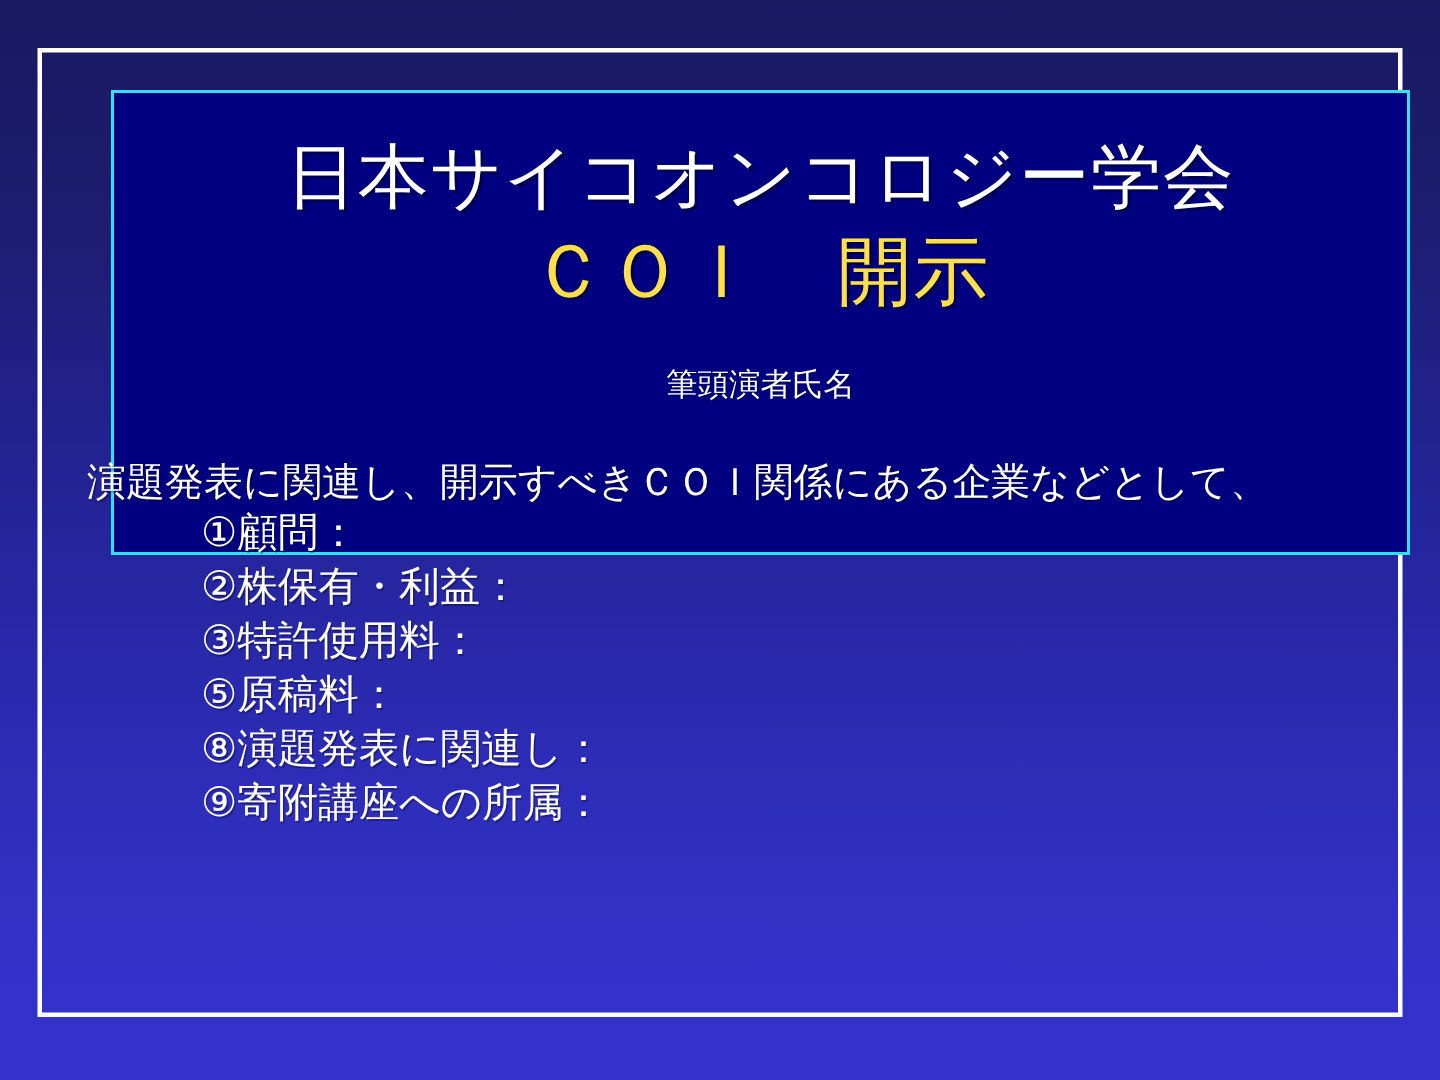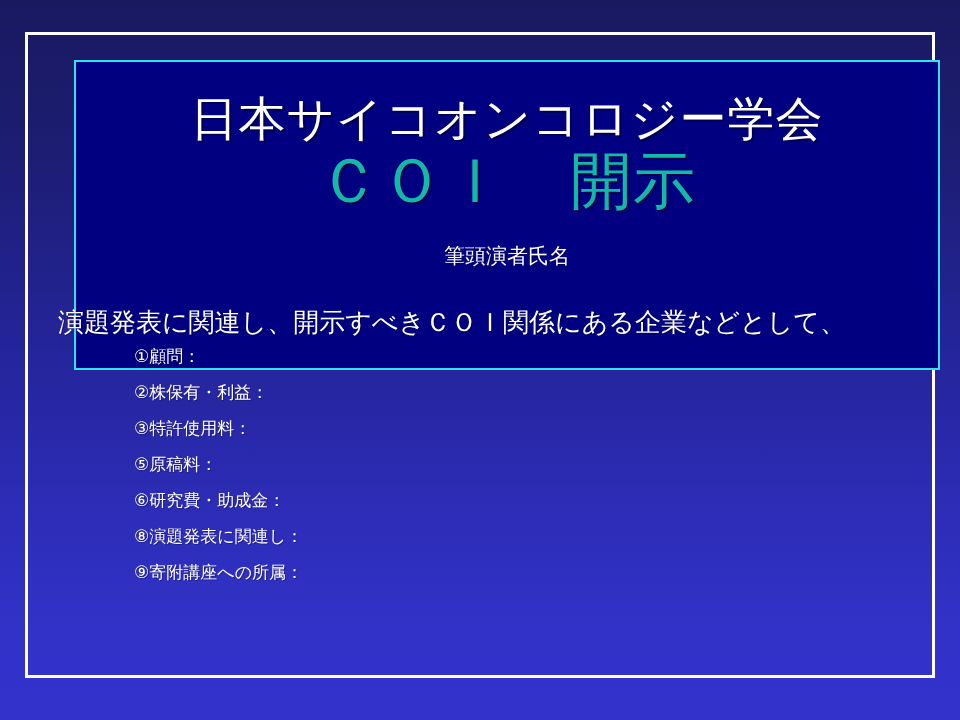--- a/index.html
+++ b/index.html
@@ -61,22 +61,22 @@
     font-size: 47px;
     line-height: 58px;
     letter-spacing: 1px;
     margin-top: 28px;
     white-space: nowrap;
     font-weight: normal;
     text-shadow: 2px 2px 0 rgba(0,0,0,0.35);
   }
 
   .title-line-2 {
-    color: #14b8a6;
-    font-size: 62px;
+    color: #fde047;
+    font-size: 50px;
     line-height: 62px;
     letter-spacing: 1px;
     margin-top: 2px;
     white-space: nowrap;
     font-weight: normal;
     text-shadow: 2px 2px 0 rgba(0,0,0,0.35);
   }
 
   .presenter-name {
     color: #ffffff;
@@ -107,21 +107,21 @@
   }
 
   .coi-list {
     list-style: none;
     margin: 0;
     padding: 0 0 0 86px;
   }
 
   .coi-list li {
     color: #ffffff;
-    font-size: 17px;
+    font-size: 27px;
     line-height: 36px;
     white-space: nowrap;
     text-shadow: 1px 1px 0 rgba(0,0,0,0.3);
   }
 </style>
 </head>
 <body>
 
 <div class="slide">
 
@@ -133,19 +133,18 @@
     <div class="presenter-name">筆頭演者氏名</div>
   </div>
 
   <div class="body-block">
     <div class="lead-line">演題発表に関連し、開示すべきＣＯＩ関係にある企業などとして、</div>
     <ul class="coi-list">
       <li><span>①</span><span>顧問：</span></li>
       <li><span>②</span><span>株保有・利益：</span></li>
       <li><span>③</span><span>特許使用料：</span></li>
       <li><span>⑤</span><span>原稿料：</span></li>
-      <li><span>⑥</span><span>研究費・助成金：</span></li>
       <li><span>⑧</span><span>演題発表に関連し：</span></li>
       <li><span>⑨</span><span>寄附講座への所属：</span></li>
     </ul>
   </div>
 
 </div>
 
 </body></html>

